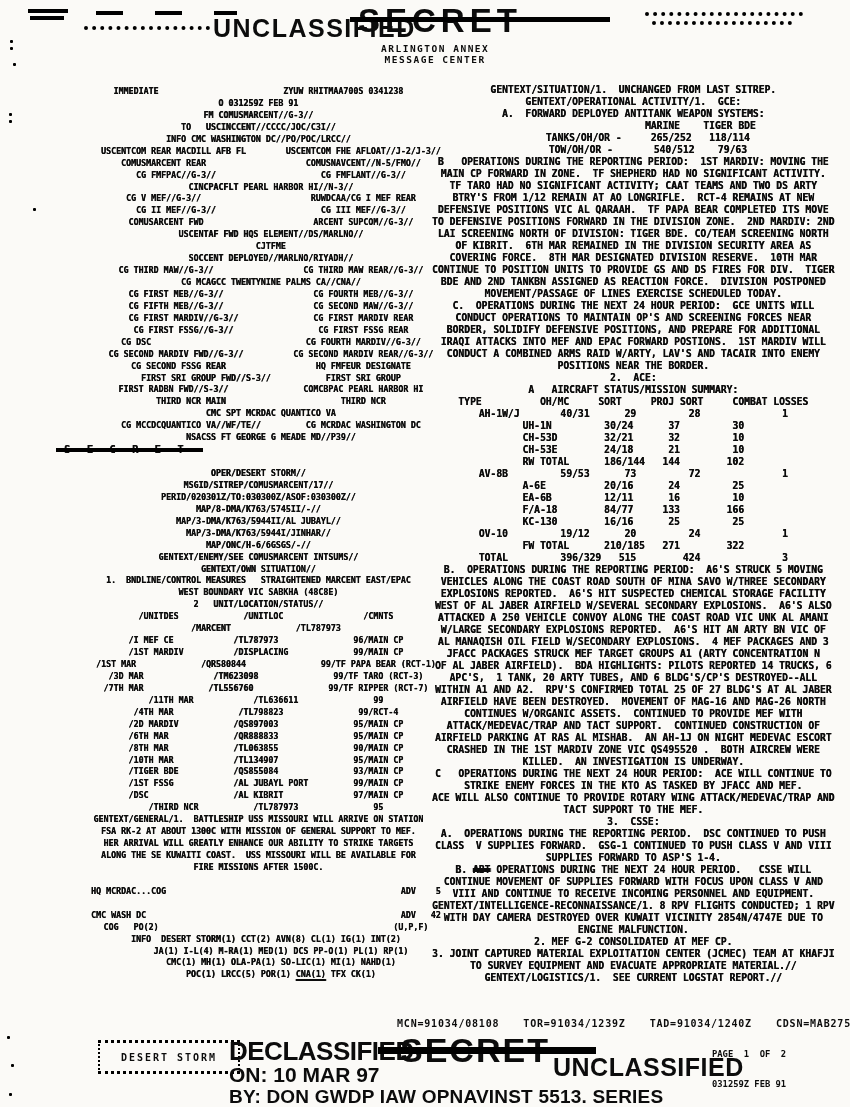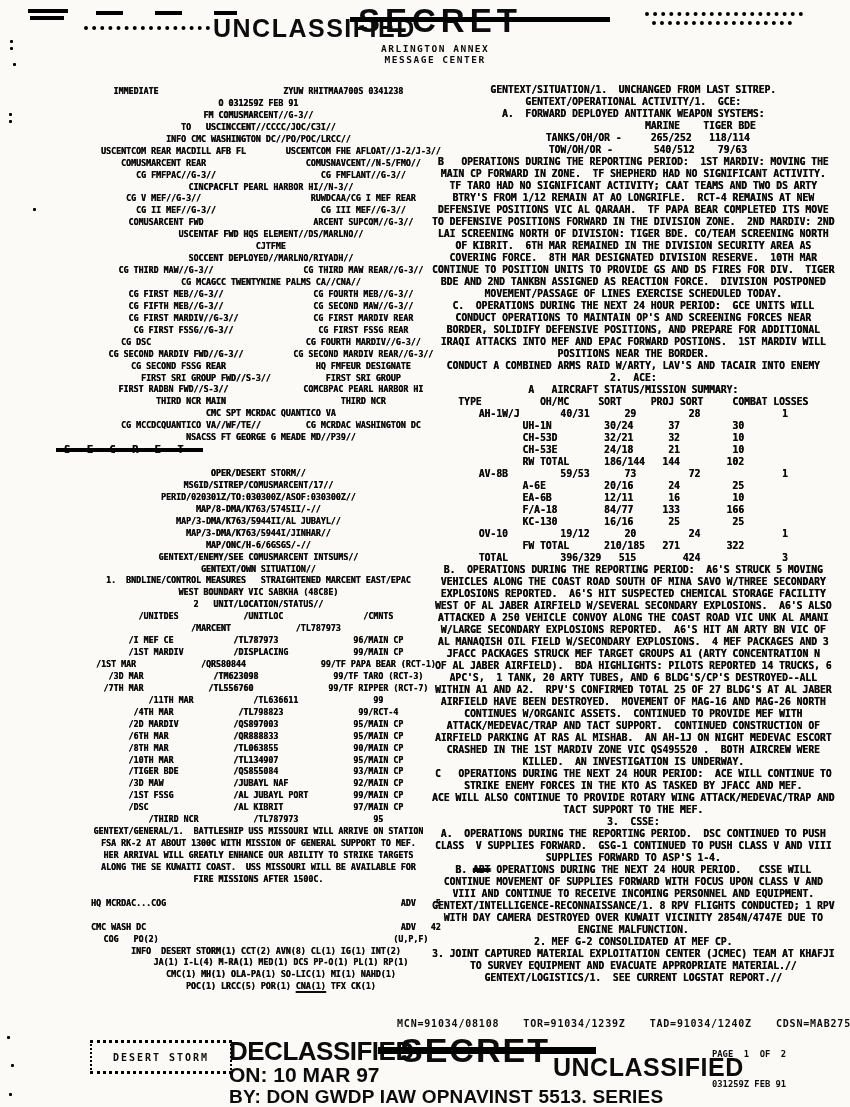--- a/index.html
+++ b/index.html
@@ -34,21 +34,21 @@
   #hdr-secret{left:358px;top:2px;font-size:33px;letter-spacing:5px;}
   #hdr-secret .bar{position:absolute;left:-8px;right:-88px;top:15px;height:5px;background:#000;}
   #annex{left:381px;top:44px;font-size:9.5px;font-weight:bold;letter-spacing:1.5px;line-height:10.5px;
          font-family:"DejaVu Sans Mono",monospace;position:absolute;}
 
   #mcn-line{position:absolute;left:397px;top:1018px;display:flex;gap:24px;
             font-size:10px;font-weight:bold;letter-spacing:.8px;}
   #page-info{position:absolute;left:712px;top:1029px;font-size:8.8px;font-weight:bold;line-height:10px;white-space:pre;}
 
   #desert-stamp{
-    position:absolute;left:90px;top:1040px;width:138px;height:28px;
+    position:absolute;left:98px;top:1040px;width:138px;height:28px;
     border-top:3px dotted #000;border-bottom:3px dotted #000;
     border-left:2px dotted #000;border-right:2px dotted #000;
     display:flex;align-items:center;justify-content:center;
     font-size:10px;font-weight:bold;letter-spacing:2px;
   }
   #declass{left:229px;top:1036px;font-size:26px;letter-spacing:-.5px;}
   #on-line{left:229px;top:1063px;font-size:21px;}
   #by-line{left:229px;top:1086px;font-size:19px;letter-spacing:.2px;}
   #foot-secret{left:400px;top:1031px;font-size:34px;letter-spacing:2px;}
   #foot-secret .bar{position:absolute;left:-22px;right:-46px;top:16px;height:7px;background:#000;}
@@ -147,21 +147,20 @@
         <div class="ln">   /1ST MAR             /QR580844               99/TF PAPA BEAR (RCT-1)</div>
         <div class="ln">   /3D MAR              /TM623098               99/TF TARO (RCT-3)</div>
         <div class="ln">   /7TH MAR             /TL556760               99/TF RIPPER (RCT-7)</div>
         <div class="ln">   /11TH MAR            /TL636611               99</div>
         <div class="ln">   /4TH MAR             /TL798823               99/RCT-4</div>
         <div class="ln">   /2D MARDIV           /QS897003               95/MAIN CP</div>
         <div class="ln">   /6TH MAR             /QR888833               95/MAIN CP</div>
         <div class="ln">   /8TH MAR             /TL063855               90/MAIN CP</div>
         <div class="ln">   /10TH MAR            /TL134907               95/MAIN CP</div>
         <div class="ln">   /TIGER BDE           /QS855084               93/MAIN CP</div>
-        <div class="ln">   /3D MAW              /JUBAYL NAF             92/MAIN CP</div>
         <div class="ln">   /1ST FSSG            /AL JUBAYL PORT         99/MAIN CP</div>
         <div class="ln">   /DSC                 /AL KIBRIT              97/MAIN CP</div>
         <div class="ln">   /THIRD NCR           /TL787973               95</div>
         <div class="ln">GENTEXT/GENERAL/1.  BATTLESHIP USS MISSOURI WILL ARRIVE ON STATION</div>
         <div class="ln">FSA RK-2 AT ABOUT 1300C WITH MISSION OF GENERAL SUPPORT TO MEF.</div>
         <div class="ln">HER ARRIVAL WILL GREATLY ENHANCE OUR ABILITY TO STRIKE TARGETS</div>
         <div class="ln">ALONG THE SE KUWAITI COAST.  USS MISSOURI WILL BE AVAILABLE FOR</div>
         <div class="ln">FIRE MISSIONS AFTER 1500C.</div>
         <div class="ln"></div>
         <div class="ln">   HQ MCRDAC...COG                                               ADV    5</div>
@@ -192,22 +191,22 @@
         <div class="ln">LAI SCREENING NORTH OF DIVISION: TIGER BDE. CO/TEAM SCREENING NORTH</div>
         <div class="ln">OF KIBRIT.  6TH MAR REMAINED IN THE DIVISION SECURITY AREA AS</div>
         <div class="ln">COVERING FORCE.  8TH MAR DESIGNATED DIVISION RESERVE.  10TH MAR</div>
         <div class="ln">CONTINUE TO POSITION UNITS TO PROVIDE GS AND DS FIRES FOR DIV.  TIGER</div>
         <div class="ln">BDE AND 2ND TANKBN ASSIGNED AS REACTION FORCE.  DIVISION POSTPONED</div>
         <div class="ln">MOVEMENT/PASSAGE OF LINES EXERCISE SCHEDULED TODAY.</div>
         <div class="ln">C.  OPERATIONS DURING THE NEXT 24 HOUR PERIOD:  GCE UNITS WILL</div>
         <div class="ln">CONDUCT OPERATIONS TO MAINTAIN OP'S AND SCREENING FORCES NEAR</div>
         <div class="ln">BORDER, SOLIDIFY DEFENSIVE POSITIONS, AND PREPARE FOR ADDITIONAL</div>
         <div class="ln">IRAQI ATTACKS INTO MEF AND EPAC FORWARD POSTIONS.  1ST MARDIV WILL</div>
+        <div class="ln">CONDUCT A COMBINED ARMS RAID W/ARTY, LAV'S AND TACAIR INTO ENEMY</div>
         <div class="ln">POSITIONS NEAR THE BORDER.</div>
-        <div class="ln">CONDUCT A COMBINED ARMS RAID W/ARTY, LAV'S AND TACAIR INTO ENEMY</div>
         <div class="ln">2.  ACE:</div>
         <div class="ln">A   AIRCRAFT STATUS/MISSION SUMMARY:</div>
         <div class="ln">TYPE          OH/MC     SORT     PROJ SORT     COMBAT LOSSES</div>
         <div class="ln">AH-1W/J       40/31      29         28              1</div>
         <div class="ln">UH-1N         30/24      37         30</div>
         <div class="ln">CH-53D        32/21      32         10</div>
         <div class="ln">CH-53E        24/18      21         10</div>
         <div class="ln">RW TOTAL      186/144   144        102</div>
         <div class="ln">AV-8B         59/53      73         72              1</div>
         <div class="ln">A-6E          20/16      24         25</div>

